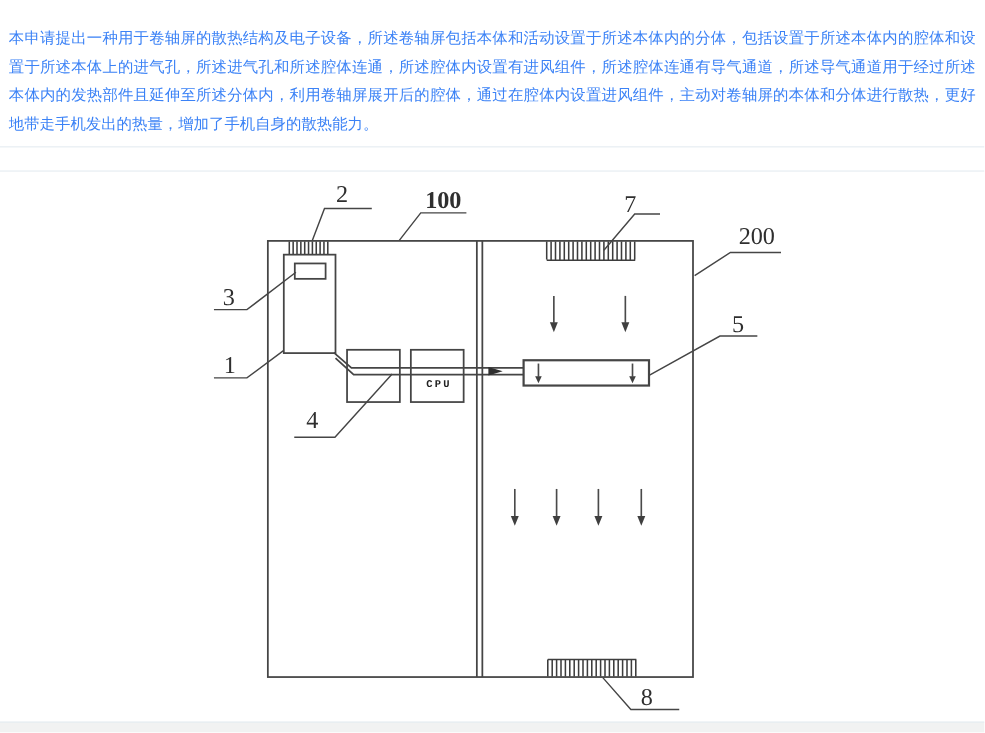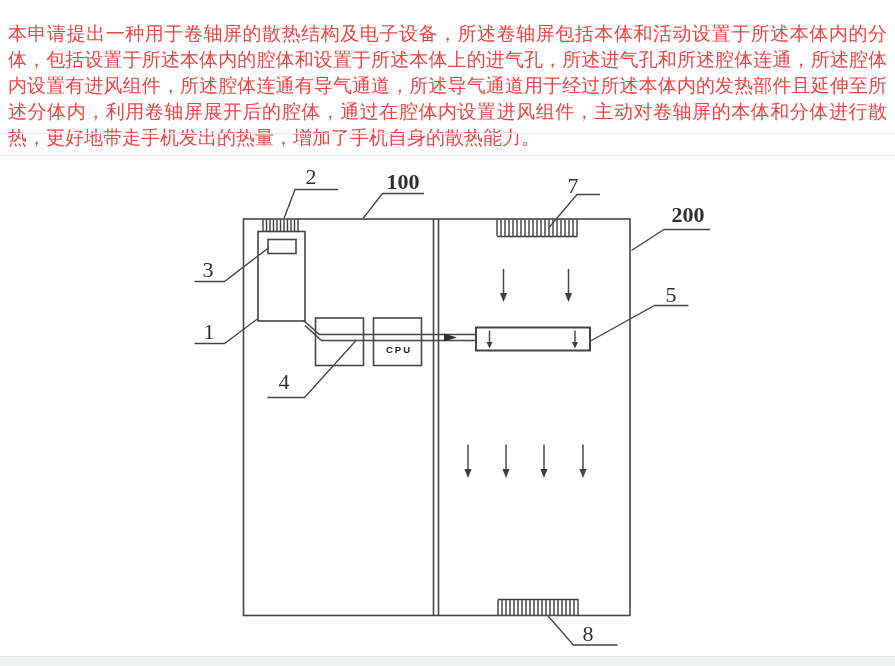--- a/index.html
+++ b/index.html
@@ -3,40 +3,40 @@
 <meta charset="utf-8">
 <style>
   html,body { margin:0; padding:0; }
   body {
     width:895px; height:666px; position:relative; overflow:hidden;
     background:#ffffff;
     font-family:"Liberation Sans","DejaVu Sans",sans-serif;
   }
   .abstract {
     position:absolute; left:8px; top:21px; width:879px;
-    margin:0; font-size:19px; line-height:26px; color:#ef4444;
+    margin:0; font-size:14px; line-height:26px; color:#3b82f6;
     text-align:justify;
   }
   .divider {
     position:absolute; left:0; width:895px; height:1px; background:#e4ebf1;
   }
   .d1 { top:133px; }
   .d2 { top:155px; }
   .bottom-line { position:absolute; left:0; top:656px; width:895px; height:1px; background:#d9e4ec; }
   .bottom-strip { position:absolute; left:0; top:657px; width:895px; height:9px; background:#f1f2f2; }
   .figure { position:absolute; left:0; top:156px; width:895px; height:500px; }
   .fig-svg { position:absolute; left:0; top:-156px; }
   .ref {
     position:absolute; transform:translateX(-50%);
     font-family:"Liberation Serif","DejaVu Serif",serif;
     font-size:22px; line-height:1; color:#2f2f2f; white-space:nowrap;
   }
   .cpu {
     position:absolute; left:399px; top:193px; transform:translate(-50%,-50%);
-    font-family:Liberation Sans, sans-serif;
+    font-family:Liberation Mono, monospace;
     font-size:9.5px; font-weight:700; letter-spacing:2px; color:#222;
     white-space:nowrap;
   }
 </style>
 </head>
 <body>
 
 <p class="abstract">本申请提出一种用于卷轴屏的散热结构及电子设备，所述卷轴屏包括本体和活动设置于所述本体内的分体，包括设置于所述本体内的腔体和设置于所述本体上的进气孔，所述进气孔和所述腔体连通，所述腔体内设置有进风组件，所述腔体连通有导气通道，所述导气通道用于经过所述本体内的发热部件且延伸至所述分体内，利用卷轴屏展开后的腔体，通过在腔体内设置进风组件，主动对卷轴屏的本体和分体进行散热，更好地带走手机发出的热量，增加了手机自身的散热能力。</p>
 
 <div class="divider d1"></div>
@@ -98,21 +98,21 @@
       <path d="M194.5 343.5 H224.5 L258 318.5"></path>
       <path d="M194.5 281.5 H224.5 L269 247.5"></path>
       <path d="M267.5 397.5 H304.5 L356.5 340"></path>
       <path d="M617.5 645 H573.5 L548 616"></path>
     </g>
   </svg>
 
   <div class="ref" style="left:311px; top:10px;">2</div>
   <div class="ref" style="left:403px; top:15px;font-weight:bold;">100</div>
   <div class="ref" style="left:573px; top:19px;">7</div>
-  <div class="ref" style="left:688px; top:48px;font-weight:bold;">200</div>
+  <div class="ref" style="left:688px; top:48px;">200</div>
   <div class="ref" style="left:671px; top:128px;">5</div>
   <div class="ref" style="left:208px; top:103px;">3</div>
   <div class="ref" style="left:209px; top:165px;">1</div>
   <div class="ref" style="left:284px; top:215px;">4</div>
   <div class="ref" style="left:588px; top:467px;">8</div>
 
   <div class="cpu">CPU</div>
 </div>
 
 <div class="bottom-line"></div>

